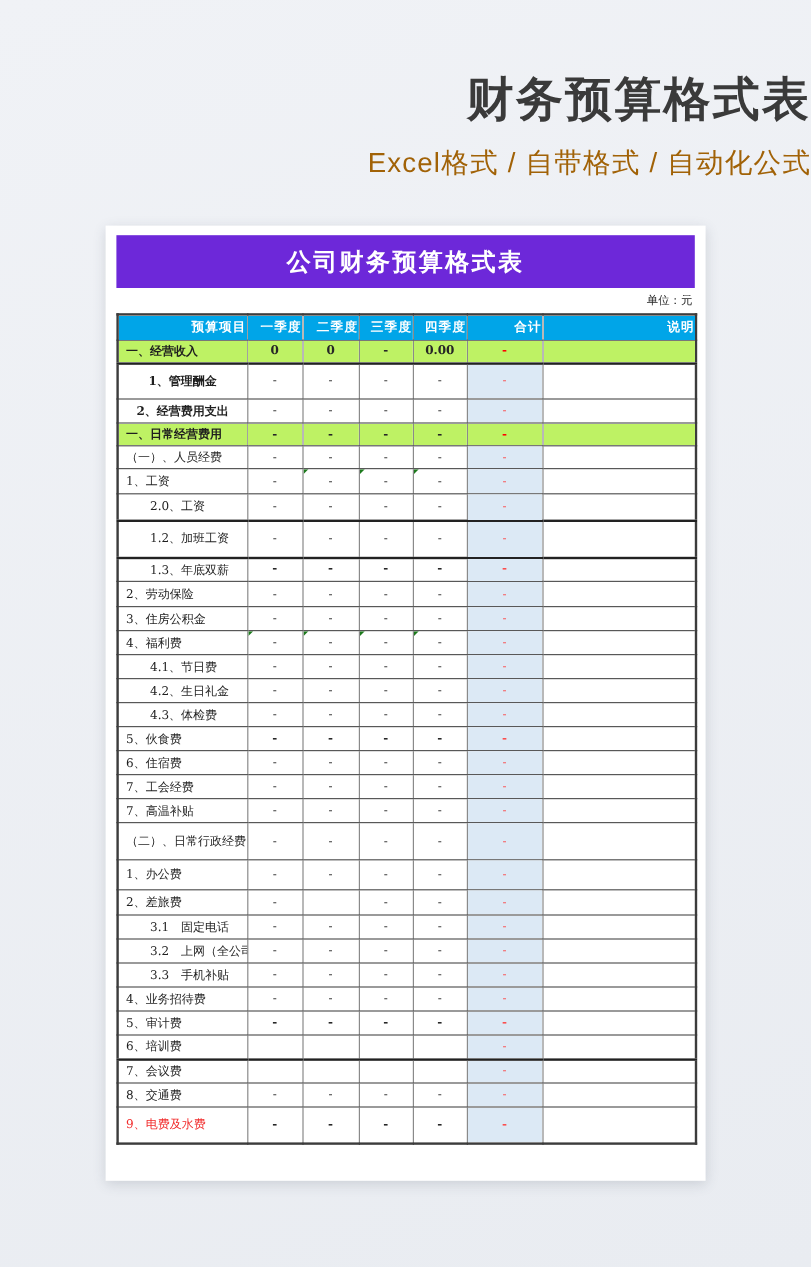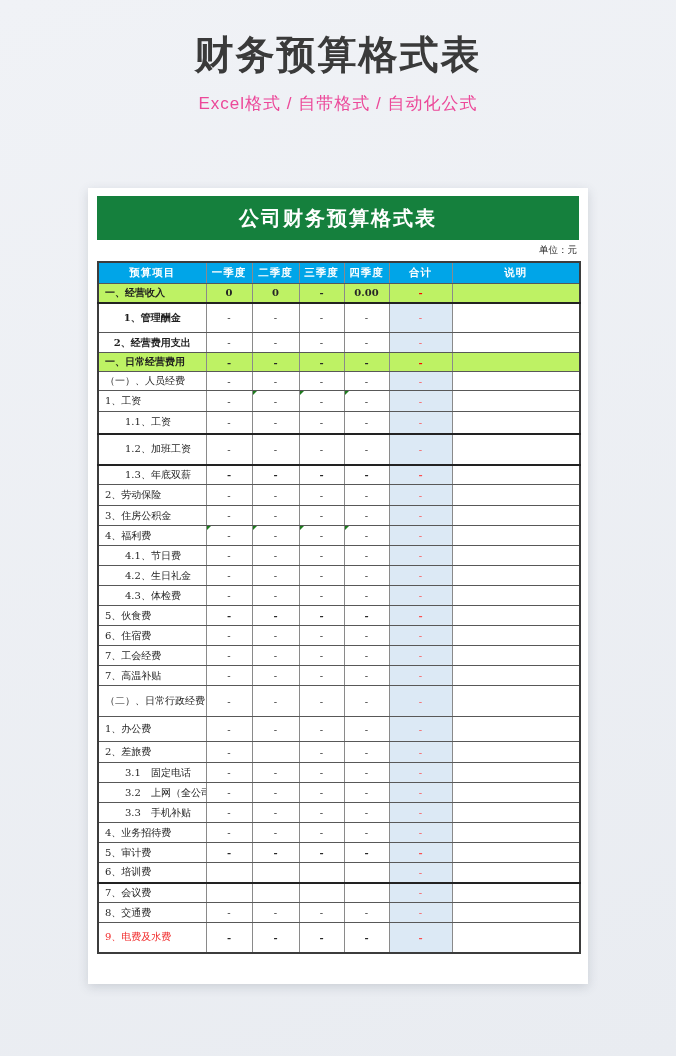--- a/index.html
+++ b/index.html
@@ -2,34 +2,34 @@
 <html><head>
 <meta charset="utf-8">
 <style>
   html,body{margin:0;padding:0;}
   body{
     width:676px;height:1056px;
     background:linear-gradient(160deg,#f0f2f6 0%,#e9ecf1 100%);
     font-family:"Liberation Sans","DejaVu Sans",sans-serif;
     overflow:hidden;position:relative;
   }
-  .hero{ text-align:center; padding-top:28px; }
+  .hero{ text-align:right; padding-top:56px; }
   .hero-title{
     font-size:39px;font-weight:900;color:#3a3a3a;letter-spacing:2px;margin:0;
   }
   .hero-sub{
-    font-size:17px;color:#ec4899;margin-top:10px;letter-spacing:1px;
+    font-size:23px;color:#a16207;margin-top:10px;letter-spacing:1px;
   }
   .card{
     position:absolute;left:88px;top:188px;width:500px;height:796px;
     background:#ffffff;box-shadow:0 3px 10px rgba(60,70,90,.18);
     box-sizing:border-box;padding:8px 9px;
   }
   .banner{
-    height:44px;background:#15803d;color:#ffffff;
+    height:44px;background:#6d28d9;color:#ffffff;
     display:flex;align-items:center;justify-content:center;
     font-size:20px;font-weight:bold;font-family:"DejaVu Serif","Liberation Serif",serif;
     letter-spacing:2px;
   }
   .unit-row{
     height:21px;display:flex;align-items:center;justify-content:flex-end;
     font-size:9.5px;color:#222;padding-right:2px;font-family:Liberation Mono, monospace;
   }
   table.sheet{
     width:482px;table-layout:fixed;border-collapse:collapse;
@@ -38,21 +38,21 @@
     font-size:10px;color:#1f1f1f;
   }
   table.sheet th, table.sheet td{
     border-top:1px solid #585858;border-bottom:1px solid #585858;
     border-left:1px solid #8a8a8a;border-right:1px solid #8a8a8a;
     padding:0;position:relative;overflow:hidden;white-space:nowrap;
     vertical-align:middle;
   }
   table.sheet thead th{
     background:#00a5e8;color:#fff;font-weight:bold;font-size:10.5px;
-    height:20px;text-align:center;letter-spacing:1px;
+    height:20px;text-align:right;letter-spacing:1px;
   }
   td.lbl{text-align:left;}
   td.lbl.ind0{padding-left:6px;}
   td.lbl.ind1{padding-left:6px;}
   td.lbl.ind2{padding-left:26px;}
   td.lbl.ctr{text-align:center;padding-left:0;}
   td.b,.b{font-weight:bold;}
   td.red{color:#f12b2b;}
   td.val{text-align:center;color:#262626;}
   td.total{background:#dce9f5;color:#fb4e4e;}
@@ -145,21 +145,21 @@
         <tr style="height: 21px;">
           <td class="lbl ind1">1、工资</td>
           <td class="val">-</td>
           <td class="val">-<span class="tri"></span></td>
           <td class="val">-<span class="tri"></span></td>
           <td class="val">-<span class="tri"></span></td>
           <td class="val total">-</td>
           <td class="note"></td>
         </tr>
         <tr class="thick" style="height: 22px;">
-          <td class="lbl ind2">1.1、工资</td>
+          <td class="lbl ind2">2.0、工资</td>
           <td class="val">-</td>
           <td class="val">-</td>
           <td class="val">-</td>
           <td class="val">-</td>
           <td class="val total">-</td>
           <td class="note"></td>
         </tr>
         <tr class="thick" style="height: 31px;">
           <td class="lbl ind2">1.2、加班工资</td>
           <td class="val">-</td>

